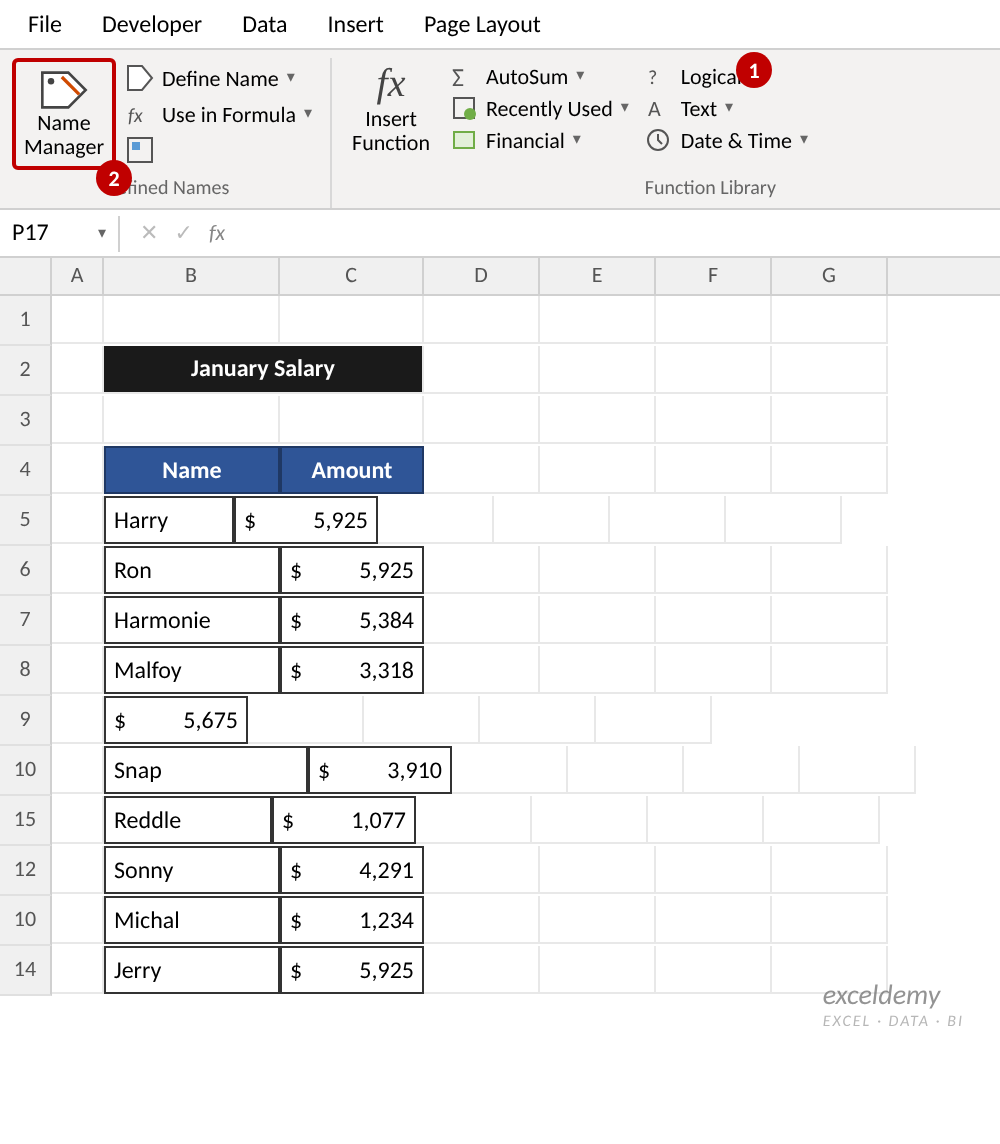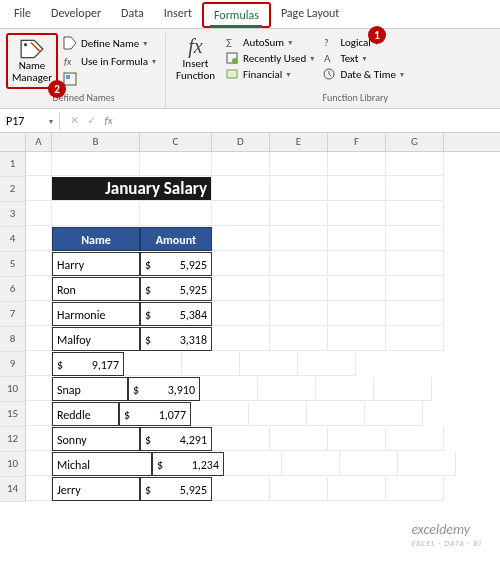--- a/index.html
+++ b/index.html
@@ -1,19 +1,19 @@
 <!DOCTYPE html>
 <html><head>
 <meta charset="utf-8">
 <style>
 * { box-sizing: border-box; margin: 0; padding: 0; }
 body { font-family: "Segoe UI", Calibri, sans-serif; font-size: 12px; background: #fff; width: 500px; height: 572px; position: relative; overflow: hidden; }
 
 .tabs { display: flex; background: #fff; border-bottom: 1px solid #d0d0d0; padding: 2px 4px 0; font-size: 12px; }
-.tab { padding: 4px 10px; cursor: pointer; color: #404040; }
+.tab { padding: 4px 10px; cursor: pointer; color: #000000; }
 .tab.active { color: #217346; border: 2px solid #c00000; border-radius: 3px; position: relative; }
 .tab.active::after { content: ''; position: absolute; bottom: -2px; left: 10%; width: 80%; height: 3px; background: #217346; }
 
 .ribbon { display: flex; background: #f3f2f1; border-bottom: 1px solid #d0d0d0; padding: 4px 2px 0; height: 80px; }
 .ribbon-group { border-right: 1px solid #d8d8d8; padding: 0 4px 2px; display: flex; flex-direction: column; position: relative; }
 .group-label { font-size: 10px; color: #666; text-align: center; padding: 2px 0; margin-top: auto; }
 
 .name-mgr { display: flex; flex-direction: column; align-items: center; border: 2px solid #c00000; border-radius: 3px; padding: 3px 4px; cursor: pointer; width: 52px; position: relative; }
 .name-mgr-icon { width: 26px; height: 22px; position: relative; }
 .name-mgr-icon svg { width: 100%; height: 100%; }
@@ -47,40 +47,39 @@
 .corner { width: 26px; height: 18px; border-right: 1px solid #d0d0d0; background: #f0f0f0; }
 .col-h { height: 18px; border-right: 1px solid #d0d0d0; text-align: center; font-size: 11px; color: #555; line-height: 18px; }
 .col-A { width: 26px; } .col-B { width: 88px; } .col-C { width: 72px; }
 .col-D, .col-E, .col-F, .col-G, .col-H { width: 58px; }
 
 .rows { }
 .row { display: flex; }
 .row-h { width: 26px; border-right: 1px solid #d0d0d0; border-bottom: 1px solid #e0e0e0; background: #f0f0f0; text-align: center; font-size: 11px; color: #555; line-height: 24px; }
 .cell { border-right: 1px solid #e8e8e8; border-bottom: 1px solid #e8e8e8; height: 24px; line-height: 24px; padding: 0 4px; font-size: 12px; overflow: hidden; }
 
-.title-cell { background: #1a1a1a; color: #fff; font-weight: bold; text-align: right; font-size: 17px; }
+.title-cell { background: #1a1a1a; color: #fff; font-weight: bold; text-align: center; font-size: 12px; }
 .header-cell { background: #2f5597; color: #fff; font-weight: bold; text-align: center; border: 1px solid #1f3864; }
 .data-cell { border: 1px solid #333; background: #fff; }
 .data-name { text-align: left; }
 .amt-wrapper { display: flex; justify-content: space-between; }
 
-.watermark { position: absolute; bottom: 24px; right: 18px; font-size: 14px; color: #666; font-style: italic; opacity: 0.7; }
+.watermark { position: absolute; bottom: 56px; right: 18px; font-size: 14px; color: #666; font-style: italic; opacity: 0.7; }
 .watermark .sub { font-size: 8px; letter-spacing: 1px; display: block; text-align: center; color: #999; }
 
 .dd { font-size: 8px; color: #666; }
 </style>
 </head>
 <body>
 
 <div class="tabs" data-name="ribbon-tabs">
   <div class="tab" data-name="tab-file">File</div>
   <div class="tab" data-name="tab-developer">Developer</div>
   <div class="tab" data-name="tab-data">Data</div>
   <div class="tab" data-name="tab-insert">Insert</div>
-  <div class="tab active" data-name="tab-formulas">Formulas</div>
   <div class="tab" data-name="tab-page-layout">Page Layout</div>
 </div>
 
 <div class="ribbon" data-name="ribbon">
   <div class="ribbon-group" data-name="group-defined-names">
     <div class="defined-names-content">
       <div class="name-mgr" data-name="name-manager-button">
         <div class="name-mgr-icon" data-name="tag-icon">
           <svg viewBox="0 0 24 20">
               <path d="M2 2 L14 2 L22 10 L14 18 L2 18 Z" fill="#fff" stroke="#444" stroke-width="1.2"></path>
@@ -262,21 +261,21 @@
         <div class="cell header-cell" data-name="cell" style="width: 88px;">Name</div>
         <div class="cell header-cell" data-name="cell" style="width: 72px;">Amount</div>
         <div class="cell" data-name="cell" style="width: 58px;"></div>
         <div class="cell" data-name="cell" style="width: 58px;"></div>
         <div class="cell" data-name="cell" style="width: 58px;"></div>
         <div class="cell" data-name="cell" style="width: 58px;"></div>
       </div>
       <div class="row" data-name="table-row">
         <div class="row-h" data-name="row-header">5</div>
         <div class="cell" data-name="cell" style="width: 26px;"></div>
-        <div class="cell data-cell data-name" data-name="cell" style="width: 88px;">Harry</div>
+        <div class="cell data-cell data-name" data-name="cell" style="width: 65px;">Harry</div>
         <div class="cell data-cell" data-name="cell" style="width: 72px;">
           <div class="amt-wrapper">
             <span>$</span>
             <span>5,925</span>
           </div>
         </div>
         <div class="cell" data-name="cell" style="width: 58px;"></div>
         <div class="cell" data-name="cell" style="width: 58px;"></div>
         <div class="cell" data-name="cell" style="width: 58px;"></div>
         <div class="cell" data-name="cell" style="width: 58px;"></div>
@@ -325,47 +324,47 @@
         <div class="cell" data-name="cell" style="width: 58px;"></div>
         <div class="cell" data-name="cell" style="width: 58px;"></div>
         <div class="cell" data-name="cell" style="width: 58px;"></div>
       </div>
       <div class="row" data-name="table-row">
         <div class="row-h" data-name="row-header">9</div>
         <div class="cell" data-name="cell" style="width: 26px;"></div>
         <div class="cell data-cell" data-name="cell" style="width: 72px;">
           <div class="amt-wrapper">
             <span>$</span>
-            <span>9,177</span>
+            <span>5,675</span>
           </div>
         </div>
         <div class="cell" data-name="cell" style="width: 58px;"></div>
         <div class="cell" data-name="cell" style="width: 58px;"></div>
         <div class="cell" data-name="cell" style="width: 58px;"></div>
         <div class="cell" data-name="cell" style="width: 58px;"></div>
       </div>
       <div class="row" data-name="table-row">
         <div class="row-h" data-name="row-header">10</div>
         <div class="cell" data-name="cell" style="width: 26px;"></div>
-        <div class="cell data-cell data-name" data-name="cell" style="width: 76px;">Snap</div>
+        <div class="cell data-cell data-name" data-name="cell" style="width: 102px;">Snap</div>
         <div class="cell data-cell" data-name="cell" style="width: 72px;">
           <div class="amt-wrapper">
             <span>$</span>
             <span>3,910</span>
           </div>
         </div>
         <div class="cell" data-name="cell" style="width: 58px;"></div>
         <div class="cell" data-name="cell" style="width: 58px;"></div>
         <div class="cell" data-name="cell" style="width: 58px;"></div>
         <div class="cell" data-name="cell" style="width: 58px;"></div>
       </div>
       <div class="row" data-name="table-row">
         <div class="row-h" data-name="row-header">15</div>
         <div class="cell" data-name="cell" style="width: 26px;"></div>
-        <div class="cell data-cell data-name" data-name="cell" style="width: 67px;">Reddle</div>
+        <div class="cell data-cell data-name" data-name="cell" style="width: 84px;">Reddle</div>
         <div class="cell data-cell" data-name="cell" style="width: 72px;">
           <div class="amt-wrapper">
             <span>$</span>
             <span>1,077</span>
           </div>
         </div>
         <div class="cell" data-name="cell" style="width: 58px;"></div>
         <div class="cell" data-name="cell" style="width: 58px;"></div>
         <div class="cell" data-name="cell" style="width: 58px;"></div>
         <div class="cell" data-name="cell" style="width: 58px;"></div>
@@ -381,21 +380,21 @@
           </div>
         </div>
         <div class="cell" data-name="cell" style="width: 58px;"></div>
         <div class="cell" data-name="cell" style="width: 58px;"></div>
         <div class="cell" data-name="cell" style="width: 58px;"></div>
         <div class="cell" data-name="cell" style="width: 58px;"></div>
       </div>
       <div class="row" data-name="table-row">
         <div class="row-h" data-name="row-header">10</div>
         <div class="cell" data-name="cell" style="width: 26px;"></div>
-        <div class="cell data-cell data-name" data-name="cell" style="width: 100px;">Michal</div>
+        <div class="cell data-cell data-name" data-name="cell" style="width: 88px;">Michal</div>
         <div class="cell data-cell" data-name="cell" style="width: 72px;">
           <div class="amt-wrapper">
             <span>$</span>
             <span>1,234</span>
           </div>
         </div>
         <div class="cell" data-name="cell" style="width: 58px;"></div>
         <div class="cell" data-name="cell" style="width: 58px;"></div>
         <div class="cell" data-name="cell" style="width: 58px;"></div>
         <div class="cell" data-name="cell" style="width: 58px;"></div>

